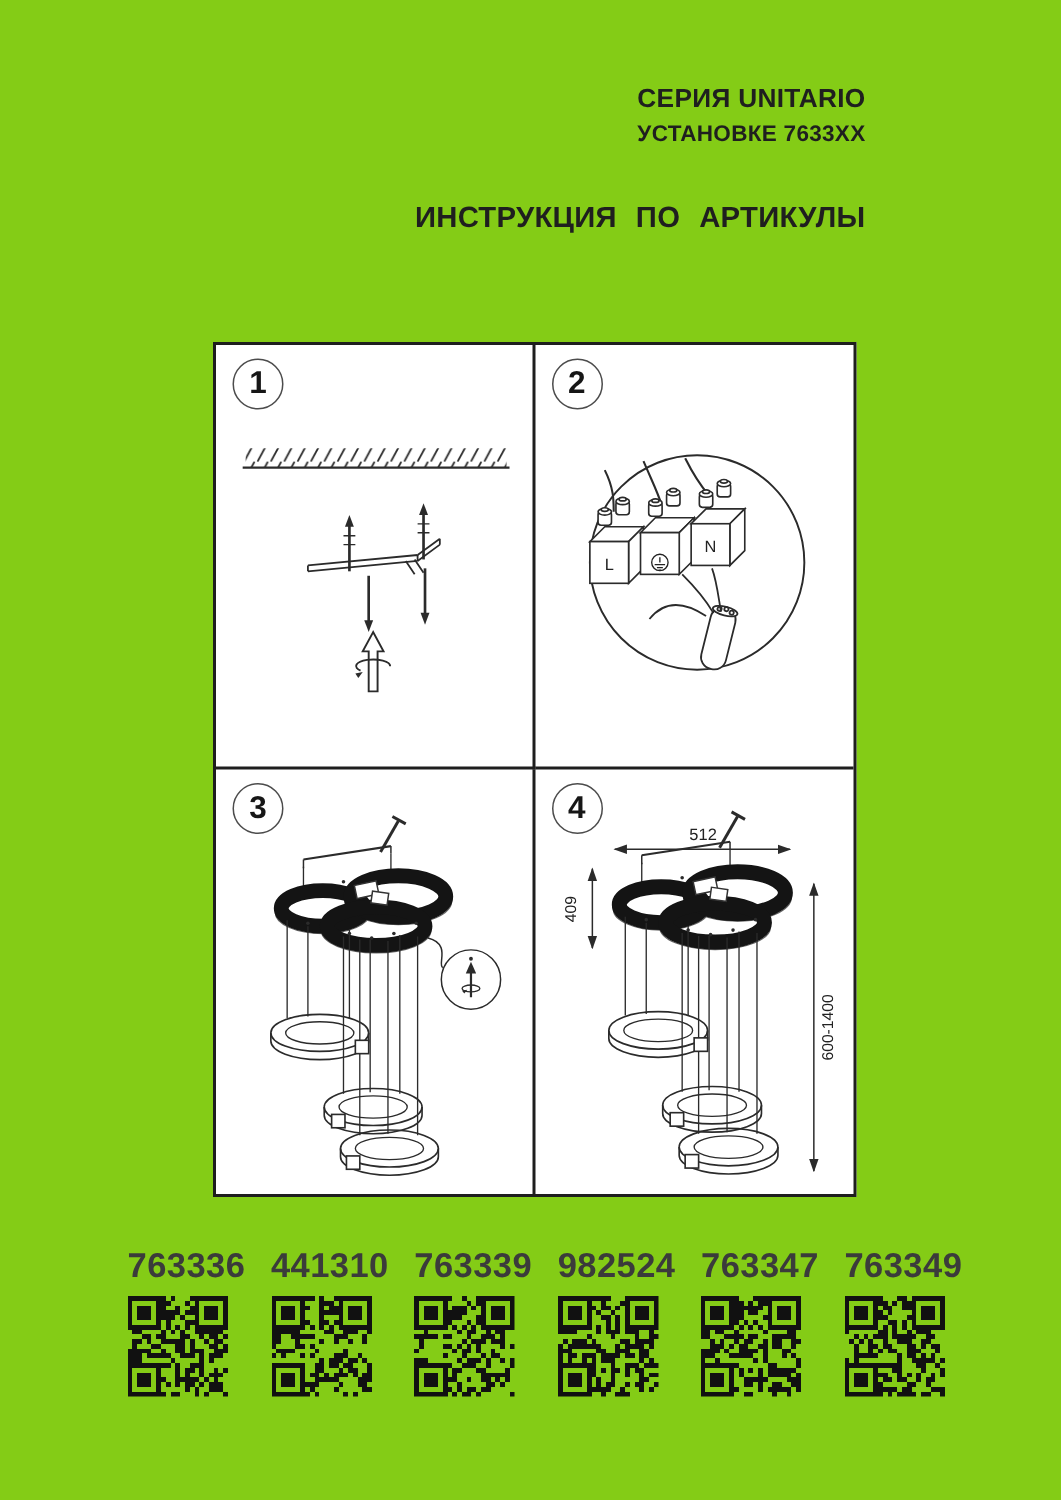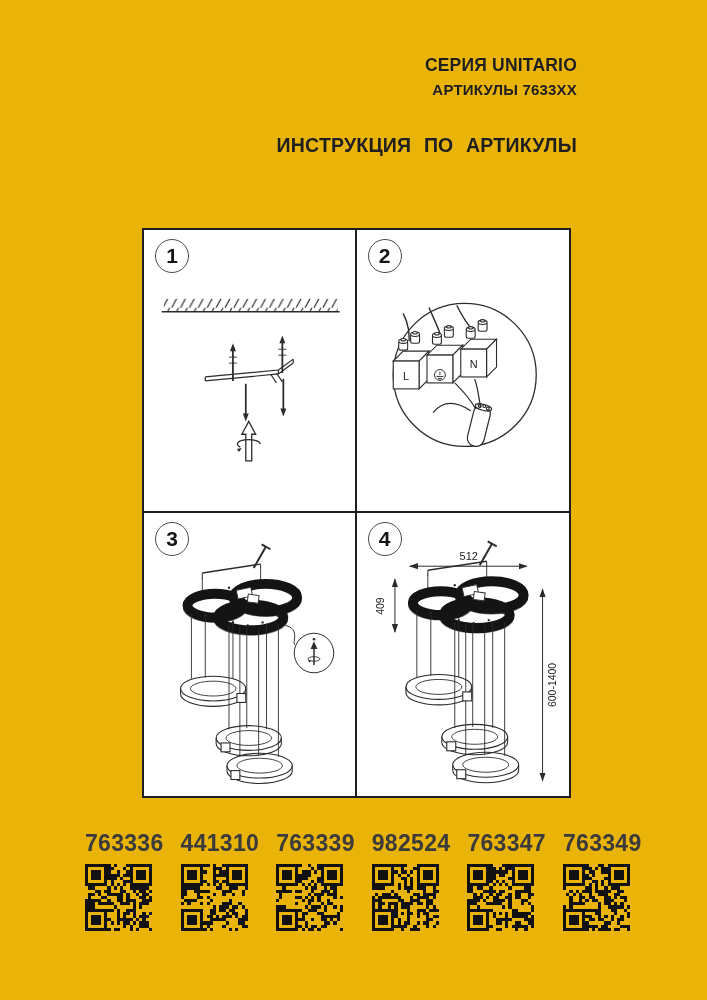--- a/index.html
+++ b/index.html
@@ -1,18 +1,18 @@
 <!DOCTYPE html>
 <html><head>
 <meta charset="utf-8">
 <style>
   * { margin:0; padding:0; box-sizing:border-box; }
   html,body { width:707px; height:1000px; background:#ffffff; overflow:hidden;
               font-family:"Liberation Sans", sans-serif; color:#1f1f1f; }
-  .page { position:relative; width:707px; height:1000px; background:#eab308; }
+  .page { position:relative; width:707px; height:1000px; background:#84cc16; }
 
   
   .hdr { position:absolute; top:55px; right:130px; text-align:right; }
   .hdr .series   { font-size:17.5px; font-weight:bold; letter-spacing:.2px; }
   .hdr .articles { font-size:15px;  font-weight:bold; margin-top:5px; letter-spacing:.2px; }
   .title { position:absolute; top:132px; right:130px; text-align:right;
            font-size:19.5px; font-weight:bold; line-height:26px; letter-spacing:.2px; }
   .title .l1 { word-spacing:7px; }
   .title .l2 { word-spacing:2px; }
 
@@ -92,21 +92,21 @@
         <rect x="86" y="245" width="9" height="9" fill="#fff"></rect>
       </g>
     </g>
   </defs>
 </svg>
 
 <div class="page">
 
   <div class="hdr">
     <div class="series">СЕРИЯ UNITARIO</div>
-    <div class="articles">АРТИКУЛЫ 7633XX</div>
+    <div class="articles">УСТАНОВКЕ 7633XX</div>
   </div>
 
   <div class="title">
     <div class="l1">ИНСТРУКЦИЯ ПО АРТИКУЛЫ</div>
   </div>
 
   <div class="grid">
 
     <div class="panel br bb">
       <div class="badge">

